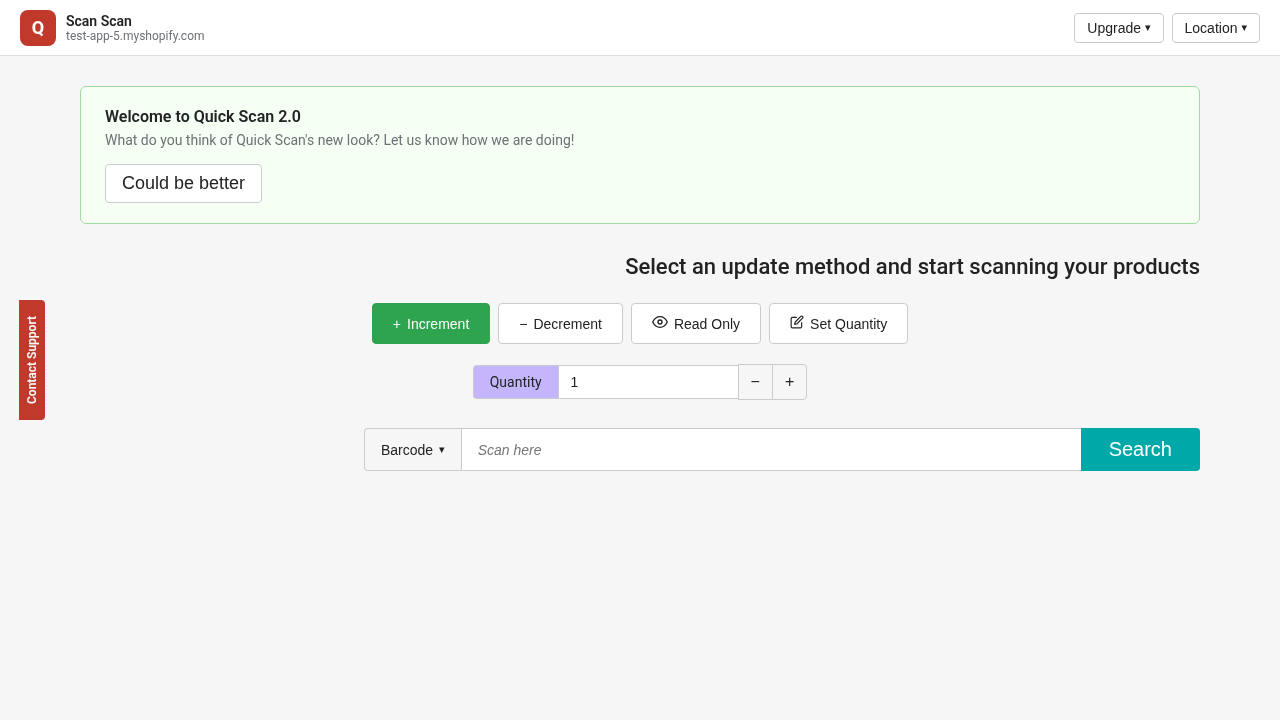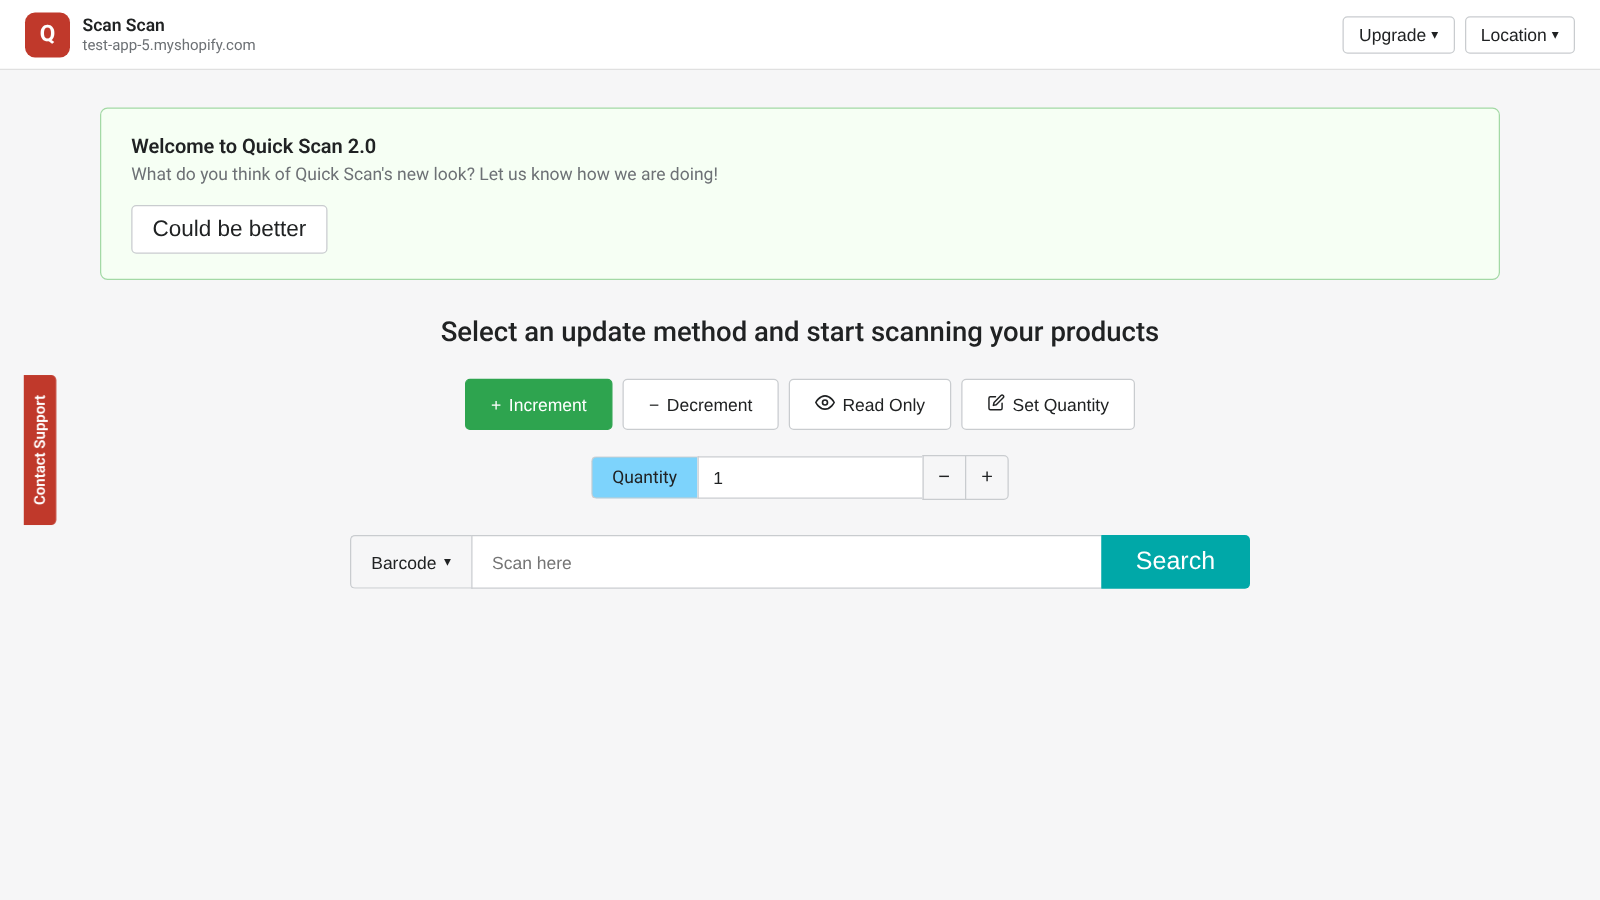--- a/index.html
+++ b/index.html
@@ -129,21 +129,21 @@
       border: 1px solid #c9cccf;
       border-radius: 4px;
       padding: 8px 16px;
       font-size: 18px;
       font-weight: 500;
       cursor: pointer;
     }
 
     
     .section-title {
-      text-align: center;
+      text-align: right;
       font-size: 22px;
       font-weight: 500;
       color: #202223;
       margin-bottom: 24px;
     }
 
     
     .method-buttons {
       display: flex;
       justify-content: center;
@@ -178,21 +178,21 @@
       justify-content: center;
       align-items: center;
       gap: 0;
       margin-bottom: 28px;
     }
     .quantity-label {
       padding: 8px 16px;
       border: 1px solid #c9cccf;
       border-right: none;
       border-radius: 4px 0 0 4px;
-      background: #7dd3fc;
+      background: #c4b5fd;
       font-size: 14px;
       color: #202223;
     }
     .quantity-input {
       width: 180px;
       padding: 8px 12px;
       border: 1px solid #c9cccf;
       border-right: none;
       font-size: 14px;
       color: #202223;
@@ -205,45 +205,46 @@
       font-size: 16px;
       cursor: pointer;
       color: #202223;
     }
     .qty-btn:first-of-type { border-right: none; }
     .qty-btn:last-of-type { border-radius: 0 4px 4px 0; }
 
     
     .scan-row {
       display: flex;
-      justify-content: center;
+      justify-content: flex-end;
       gap: 0;
     }
     .scan-type-btn {
       display: flex;
       align-items: center;
       gap: 6px;
       padding: 10px 16px;
       border: 1px solid #c9cccf;
       border-right: none;
       border-radius: 4px 0 0 4px;
       background: #f6f6f7;
       font-size: 14px;
       color: #202223;
       cursor: pointer;
       white-space: nowrap;
     }
     .scan-input {
-      width: 504px;
+      width: 620px;
       padding: 10px 16px;
       border: 1px solid #c9cccf;
       border-right: none;
       font-size: 14px;
       color: #6d7175;
       outline: none;
+      font-style: italic;
     }
     .scan-search-btn {
       padding: 10px 28px;
       background: #00a8a8;
       color: white;
       border: none;
       border-radius: 0 4px 4px 0;
       font-size: 20px;
       font-weight: 500;
       cursor: pointer;

